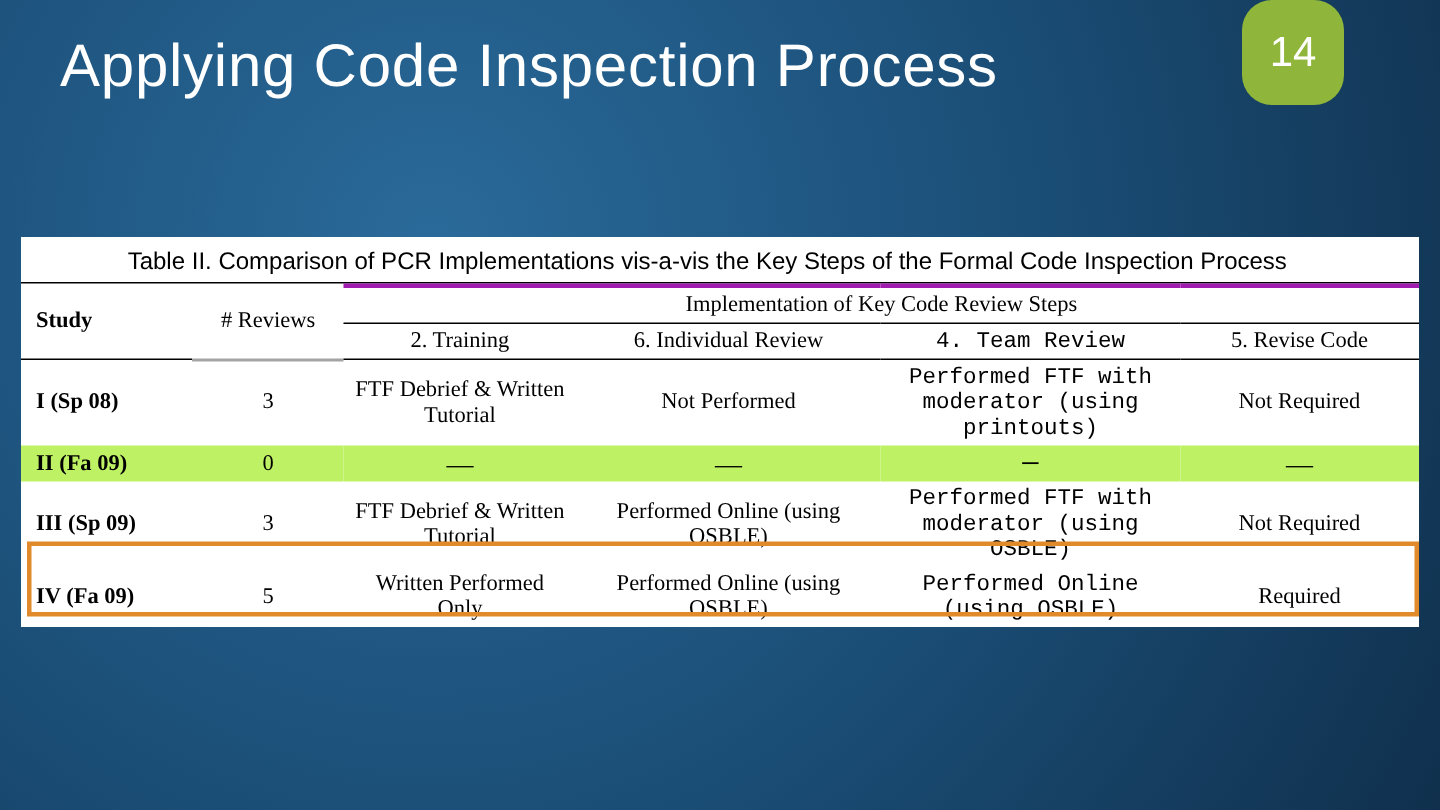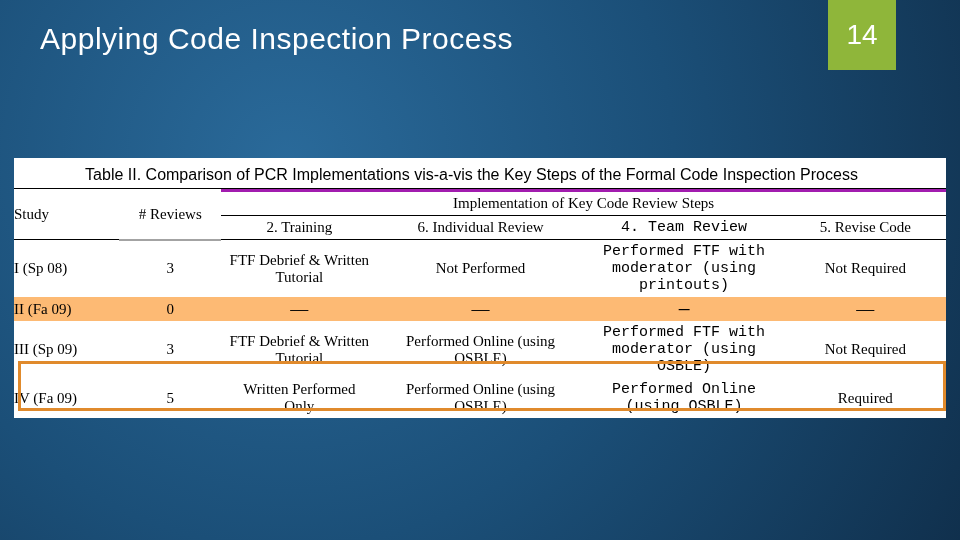--- a/index.html
+++ b/index.html
@@ -12,37 +12,38 @@
   }
   body {
     background: radial-gradient(circle at 30% 30%, #2a6a9a 0%, #1b4f78 50%, #10304d 100%);
     position: relative;
   }
   .title {
     position: absolute;
     top: 22px;
     left: 40px;
     color: #ffffff;
-    font-size: 30px;
+    font-size: 40px;
     font-weight: 400;
     letter-spacing: 0.5px;
   }
   .pagebox {
     position: absolute;
     top: 0;
     right: 64px;
     width: 68px;
     height: 70px;
     background: #8fb63a;
     color: #ffffff;
     font-size: 28px;
     display: flex;
     align-items: center;
     justify-content: center;
     font-weight: 300;
+    border-radius: 20px;
   }
   .table-wrap {
     position: absolute;
     top: 158px;
     left: 14px;
     width: 932px;
     background: #ffffff;
   }
   .caption {
     text-align: center;
@@ -58,34 +59,34 @@
     font-family: "Times New Roman", "Nimbus Roman", serif;
     font-size: 15px;
     color: #000;
   }
   th, td {
     text-align: center;
     vertical-align: middle;
     padding: 3px 6px;
     font-weight: normal;
   }
-  .col-study { width: 100px; text-align: left; padding-left: 0; }
+  .col-study { width: 100px; text-align: left; padding-left: 10px; font-weight: bold; }
   .col-rev   { width: 90px; }
   .col-tr    { width: 145px; margin-left: 14px; }
   .col-ind   { width: 195px; }
   .col-team  { width: 190px; font-family: Liberation Mono, monospace; }
   .col-rc    { width: 150px; }
   .impl-header {
     border-bottom: 1px solid #000;
     border-top: 3px solid #a21caf;
   }
   .sub-header td {
     border-bottom: 1px solid #000;
   }
-  .row2 td { background: #fdba74; }
+  .row2 td { background: #bef264; }
   .row4 {
     
   }
   .highlight-box {
     position: absolute;
     border: 3px solid #e08a2c;
     pointer-events: none;
   }
   .dash { font-size: 18px; line-height: 1; }
 </style>

